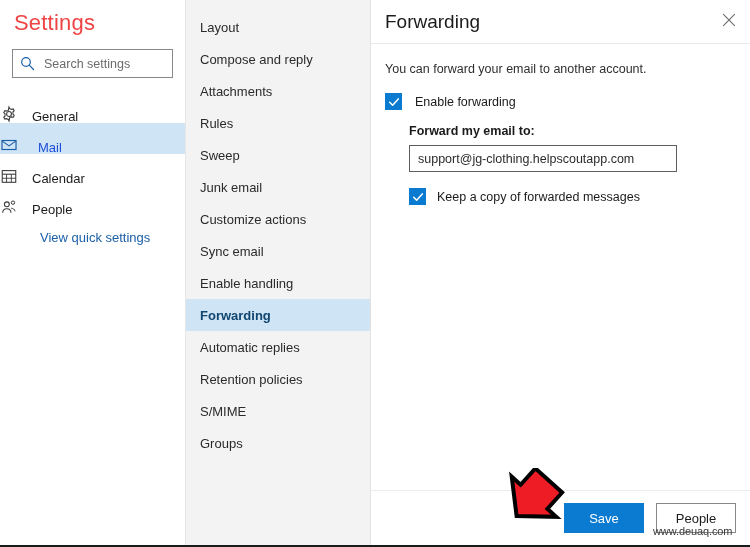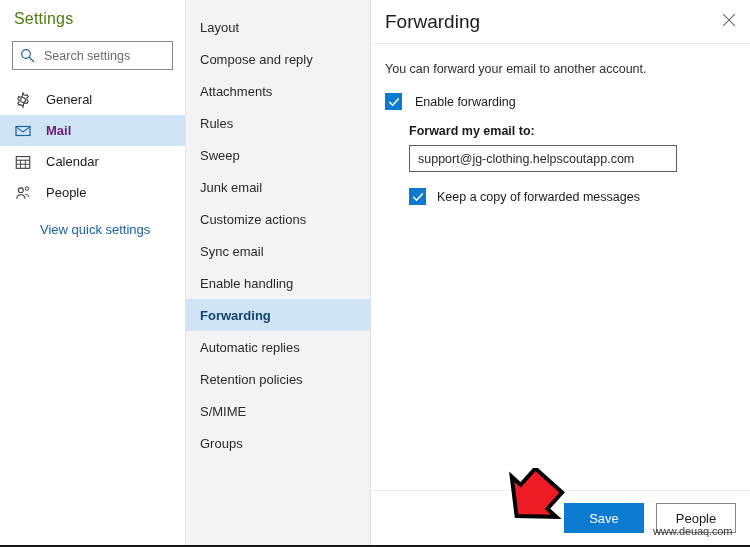--- a/index.html
+++ b/index.html
@@ -26,23 +26,23 @@
   .sidebar {
     width: 186px;
     height: 100%;
     background: #ffffff;
     border-right: 1px solid #e6e6e6;
     flex: 0 0 186px;
     position: relative;
   }
 
   .settings-title {
-    font-size: 16px;
+    font-size: 22px;
     font-weight: 400;
-    color: #4d7c0f;
+    color: #ef4444;
     padding: 10px 0 0 14px;
     letter-spacing: .2px;
   }
 
   .search-wrap {
     margin: 13px 12px 0 12px;
     height: 29px;
     border: 1px solid #8a8886;
     background: #ffffff;
     display: flex;
@@ -56,38 +56,38 @@
     font-size: 12.5px;
     color: #1b1b1b;
     width: 100%;
     background: transparent;
   }
   .search-input::placeholder { color: #6b6b6b; }
 
   .nav-list { margin-top: 14px; }
   .nav-item {
     display: flex;
-    align-items: center;
+    align-items: flex-end;
     height: 31px;
-    padding-left: 14px;
     cursor: default;
     color: #1b1b1b;
     font-size: 13px;
   }
   .nav-item .nav-icon {
     width: 18px; height: 18px;
     flex: 0 0 18px;
     margin-right: 14px;
     display: block;
   }
   .nav-item .nav-label { line-height: 1; }
   .nav-item.selected {
     background: #cfe4f5;
-    color: #701a75;
-    font-weight: 700;
+    color: #1d4ed8;
+    font-weight: 400;
+    gap: 6px;
   }
 
   .quick-link {
     margin-top: 14px;
     padding-left: 40px;
     font-size: 13px;
     color: #1b5fa8;
     cursor: pointer;
   }
 

